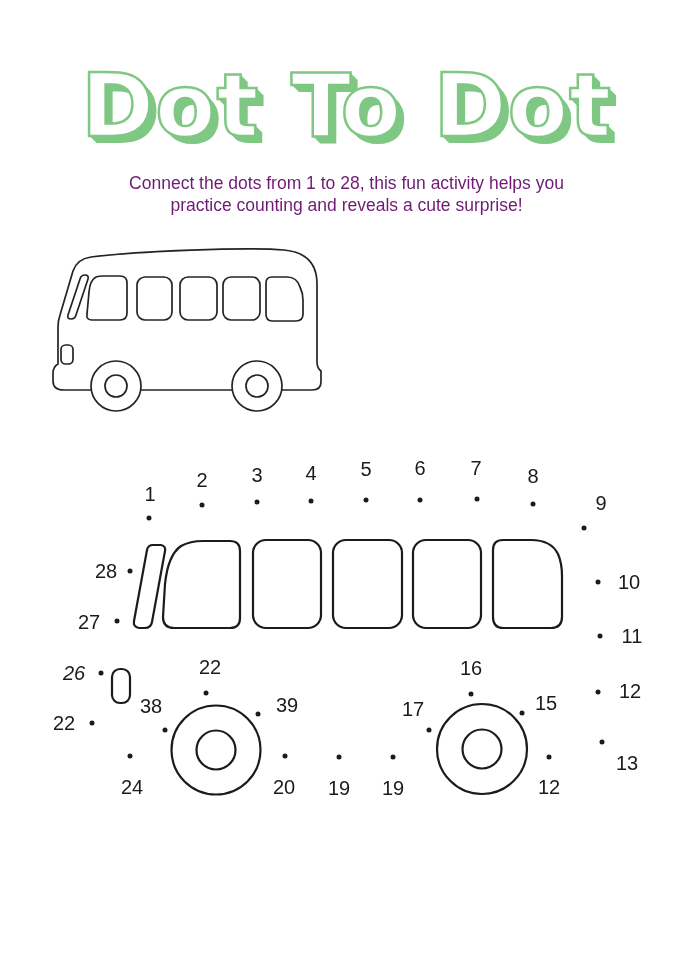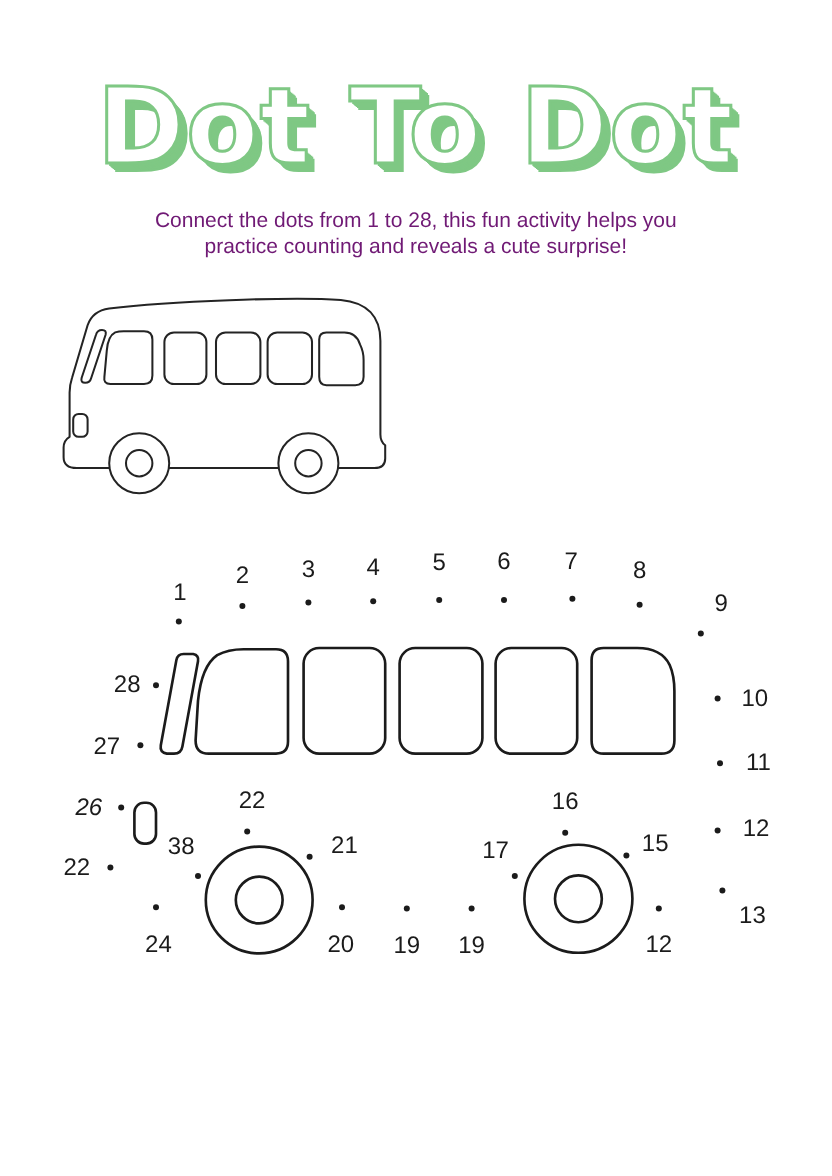--- a/index.html
+++ b/index.html
@@ -134,21 +134,21 @@
       <div class="dot-label" style="left: 471px; top: 668px;">16</div>
       <div class="dot" style="left: 429px; top: 730px;"></div>
       <div class="dot-label" style="left: 413px; top: 709px;">17</div>
       <div class="dot" style="left: 393px; top: 757px;"></div>
       <div class="dot-label" style="left: 393px; top: 788px;">19</div>
       <div class="dot" style="left: 339px; top: 757px;"></div>
       <div class="dot-label" style="left: 339px; top: 788px;">19</div>
       <div class="dot" style="left: 285px; top: 756px;"></div>
       <div class="dot-label" style="left: 284px; top: 787px;">20</div>
       <div class="dot" style="left: 258px; top: 714px;"></div>
-      <div class="dot-label" style="left: 287px; top: 705px;">21</div>
+      <div class="dot-label" style="left: 287px; top: 705px;">39</div>
       <div class="dot" style="left: 206px; top: 693px;"></div>
       <div class="dot-label" style="left: 210px; top: 667px;">22</div>
       <div class="dot" style="left: 165px; top: 730px;"></div>
       <div class="dot-label" style="left: 151px; top: 706px;">38</div>
       <div class="dot" style="left: 130px; top: 756px;"></div>
       <div class="dot-label" style="left: 132px; top: 787px;">24</div>
       <div class="dot" style="left: 92px; top: 723px;"></div>
       <div class="dot-label" style="left: 64px; top: 723px;">22</div>
       <div class="dot" style="left: 101px; top: 673px;"></div>
       <div class="dot-label" style="left: 74px; top: 673px; font-style: italic;">26</div>

